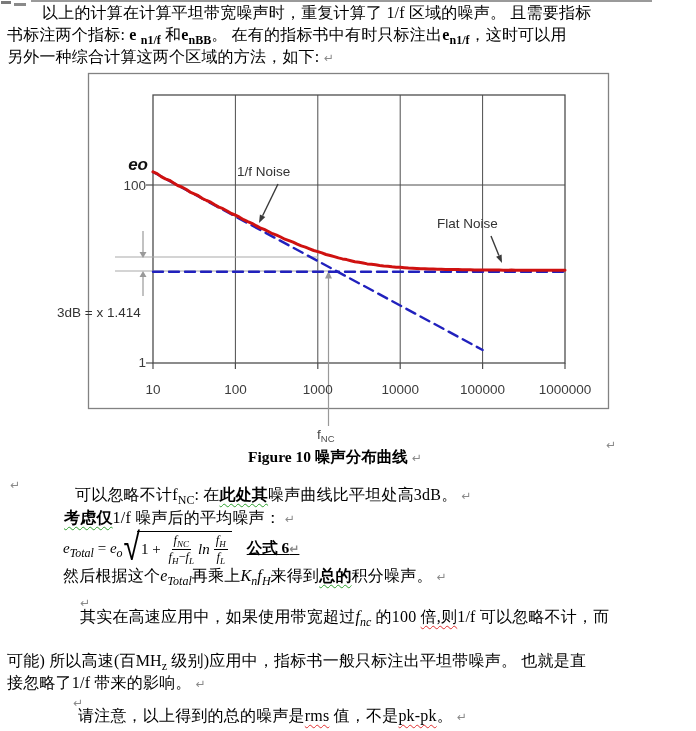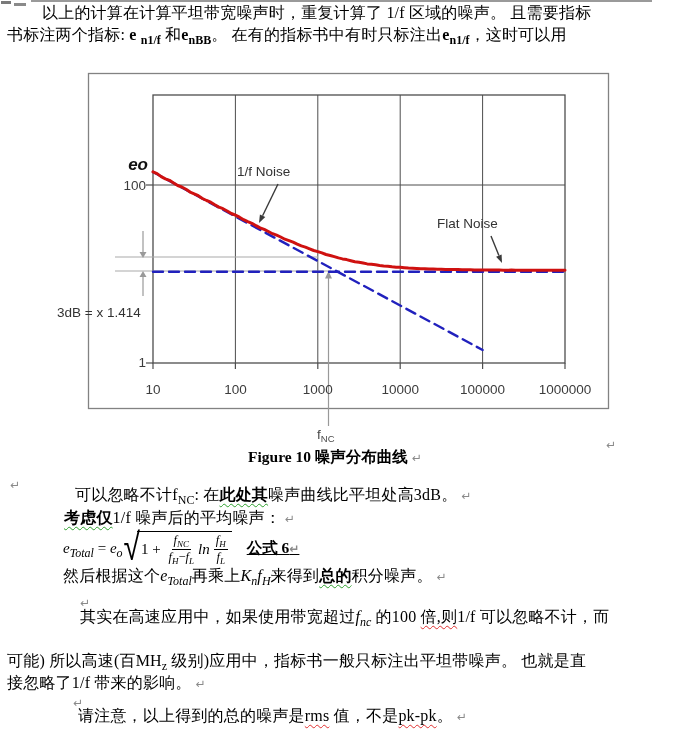--- a/index.html
+++ b/index.html
@@ -46,20 +46,21 @@
 </head>
 <body>
 
 <div class="page">
   <div class="topline"></div>
   <div class="m1"></div>
   <div class="m2"></div>
 
   <div class="tl" style="left:42px;top:3px"><span>以上的计算在计算平坦带宽噪声时，重复计算了 1/f 区域的噪声。 且需要指标</span></div>
   <div class="tl" style="left:7px;top:25px"><span>书标注两个指标: </span><span class="bold">e</span><span> </span><span class="subs bold">n1/f</span><span> 和</span><span class="bold">e</span><span class="subs bold">nBB</span><span>。 在有的指标书中有时只标注出</span><span class="bold">e</span><span class="subs bold">n1/f</span><span>，这时可以用</span></div>
+  <div class="tl" style="left:7px;top:47px"><span>另外一种综合计算这两个区域的方法，如下: </span><span class="pil">↵</span></div>
 
   <svg style="position:absolute;left:0;top:0;width:696px;height:475px" viewBox="0 0 696 475">
 
     <rect x="88.5" y="73.5" width="520" height="335" fill="none" stroke="#828282" stroke-width="1.3"></rect>
 
     <rect x="153" y="95" width="412" height="268" fill="#ffffff" stroke="#4d4d4d" stroke-width="1.3"></rect>
 
     <g stroke="#4d4d4d" stroke-width="1">
       <line x1="235.4" y1="95" x2="235.4" y2="363"></line>
       <line x1="317.8" y1="95" x2="317.8" y2="363"></line>

